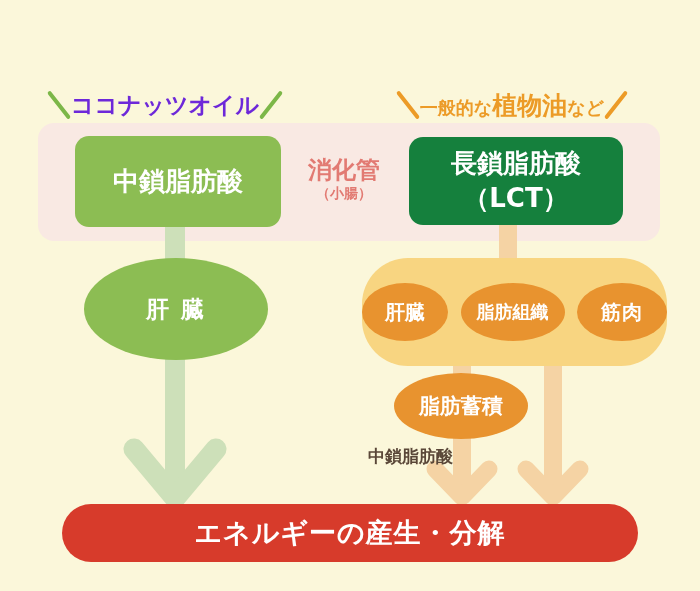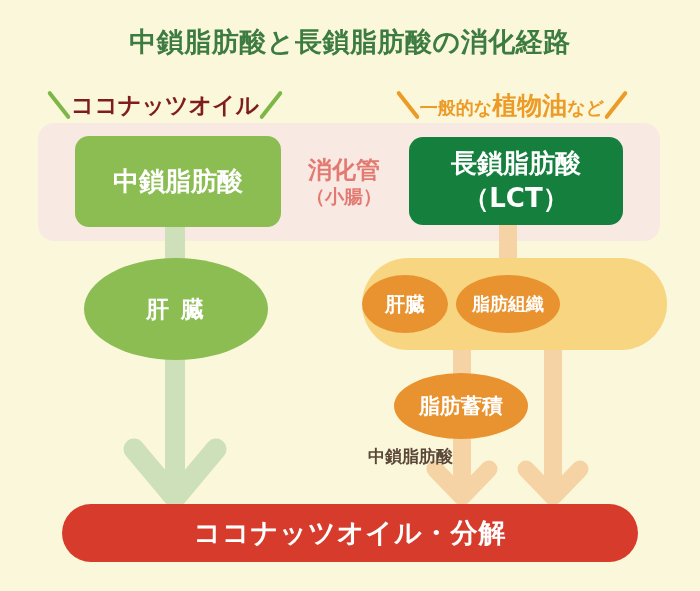--- a/index.html
+++ b/index.html
@@ -28,21 +28,21 @@
     display: flex; align-items: center; justify-content: center;
     gap: 10px; height: 40px; z-index: 4;
   }
   .src-label-mct { left: 45px; top: 85px; width: 240px; }
   .src-label-lct { left: 378px; top: 85px; width: 268px; }
   .slash { width: 4px; height: 34px; border-radius: 2px; }
   .slash-green { background: #7CB748; }
   .slash-orange { background: #EC9B27; }
   .slash-back { transform: rotate(-38deg); }   
   .slash-fwd  { transform: rotate(38deg); }    
-  .src-text-mct { color: #7f1d1d; font-size: 23px; font-weight: bold; white-space: nowrap; }
+  .src-text-mct { color: #6d28d9; font-size: 23px; font-weight: bold; white-space: nowrap; }
   .src-text-lct { color: #EC9B27; font-weight: bold; white-space: nowrap; }
   .src-text-lct .sm { font-size: 18px; }
   .src-text-lct .lg { font-size: 25px; }
 
   
   .band {
     left: 38px; top: 123px; width: 622px; height: 118px;
     background: #F9E9E3; border-radius: 16px; z-index: 1;
   }
   .fat-box {
@@ -50,39 +50,39 @@
     border-radius: 14px; color: #fff; font-weight: bold;
     font-size: 26px; line-height: 1.33; text-align: right; z-index: 2;
   }
   .mct-box { left: 75px; top: 136px; width: 206px; height: 91px; background: #8CBD53; }
   .lct-box { left: 409px; top: 137px; width: 214px; height: 88px; background: #15803d; }
   .tract-label {
     left: 294px; top: 155px; width: 100px; text-align: center;
     color: #E27A72; font-weight: bold; z-index: 2; line-height: 1.25;
   }
   .tract-label .l1 { font-size: 24px; }
-  .tract-label .l2 { font-size: 19px; }
+  .tract-label .l2 { font-size: 14px; }
 
   
   .arrows { left: 0; top: 0; z-index: 3; }
 
   
   .ellipse {
     display: flex; align-items: center; justify-content: center;
     border-radius: 50%; color: #fff; font-weight: bold; text-align: center;
     z-index: 5;
   }
   .liver-green {
     left: 84px; top: 258px; width: 184px; height: 102px;
     background: #8CBD53; font-size: 23px; letter-spacing: 2px;
   }
   .organs-pill {
-    left: 362px; top: 258px; width: 305px; height: 92px;
+    left: 362px; top: 258px; width: 305px; height: 108px;
     background: #F8D581; border-radius: 46px;
-    display: flex; align-items: center; justify-content: flex-start; gap: 8px;
+    display: flex; align-items: center; justify-content: space-between; gap: 8px;
     z-index: 4;
   }
   .organ { background: #E8932F; height: 58px; z-index: 5; }
   .organ-liver  { width: 86px;  font-size: 20px; }
   .organ-fat    { width: 104px; font-size: 18px; }
   .organ-muscle { width: 90px;  font-size: 20px; letter-spacing: 1px; }
   .fat-storage {
     left: 394px; top: 373px; width: 134px; height: 66px;
     background: #E8932F; font-size: 21px;
   }
@@ -99,21 +99,20 @@
     display: flex; align-items: center; justify-content: center;
     color: #fff; font-size: 27px; font-weight: bold; letter-spacing: 1px;
     z-index: 5;
   }
 </style>
 </head>
 <body>
 
 <div class="canvas">
 
-  <div class="abs title">中鎖脂肪酸と長鎖脂肪酸の消化経路</div>
 
   <div class="abs src-label src-label-mct">
     <span class="slash slash-green slash-back"></span>
     <span class="src-text-mct">ココナッツオイル</span>
     <span class="slash slash-green slash-fwd"></span>
   </div>
 
   <div class="abs src-label src-label-lct">
     <span class="slash slash-orange slash-back"></span>
     <span class="src-text-lct"><span class="sm">一般的な</span><span class="lg">植物油</span><span class="sm">など</span></span>
@@ -154,25 +153,28 @@
     <span>肝 臓</span>
   </div>
 
   <div class="abs organs-pill">
     <div class="ellipse organ organ-liver">
       <span>肝臓</span>
     </div>
     <div class="ellipse organ organ-fat">
       <span>脂肪組織</span>
     </div>
+    <div class="ellipse organ organ-muscle">
+      <span>筋肉</span>
+    </div>
   </div>
 
   <div class="abs ellipse fat-storage">
     <span>脂肪蓄積</span>
   </div>
 
   <div class="abs note">中鎖脂肪酸</div>
 
   <div class="abs result-box">
-    <span>ココナッツオイル・分解</span>
+    <span>エネルギーの産生・分解</span>
   </div>
 
 </div>
 
 </body></html>

